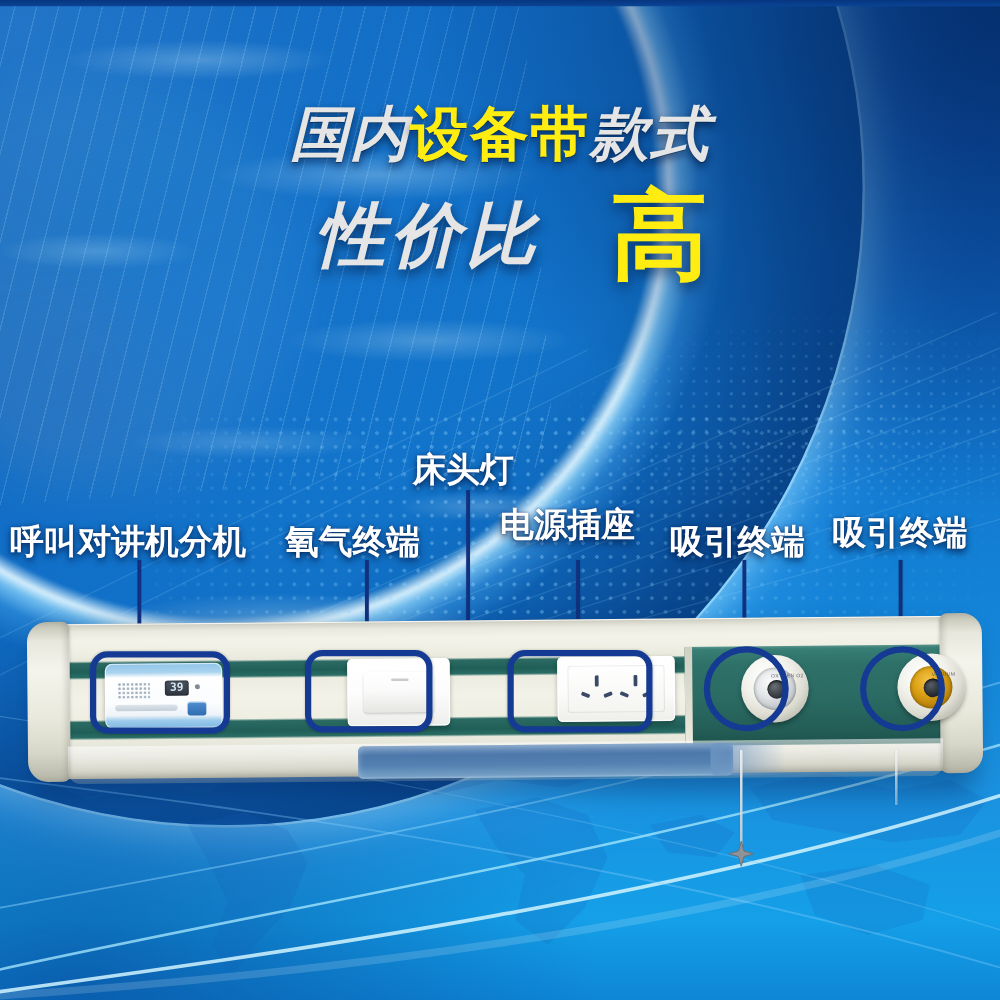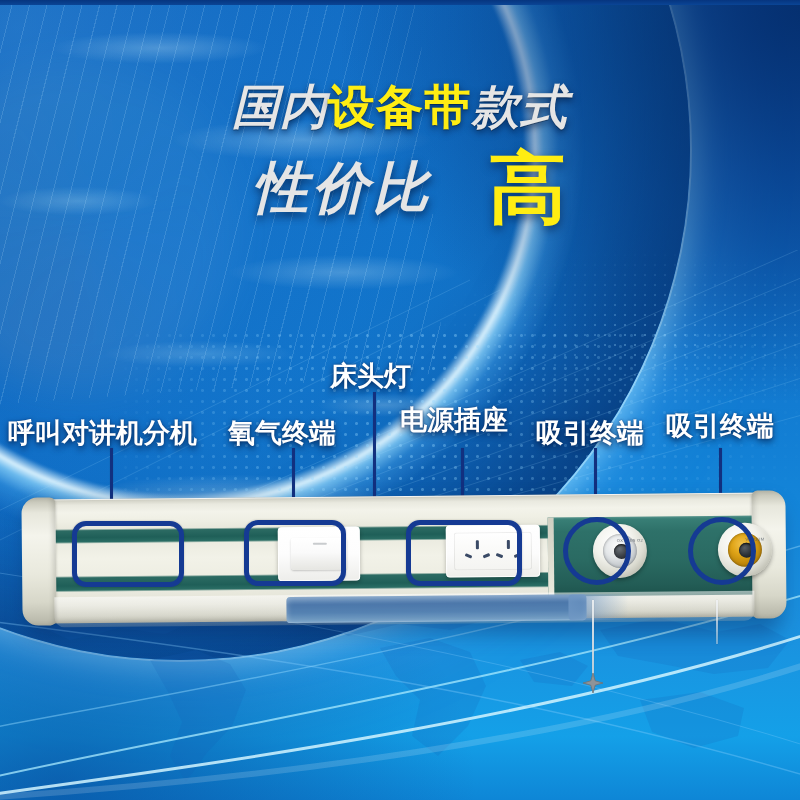--- a/index.html
+++ b/index.html
@@ -444,20 +444,27 @@
   <div class="panel">
     <div class="panel-body"></div>
     <div class="green-plate"></div>
     <div class="green-plate-l"></div>
     <div class="cap-l"></div>
     <div class="cap-r"></div>
     <div class="lip"></div>
     <div class="lip-blue"></div>
     <div class="lip-blue2"></div>
 
+    <div class="intercom">
+      <div class="ic-speaker"></div>
+      <div class="ic-display">39</div>
+      <div class="ic-led"></div>
+      <div class="ic-slot"></div>
+      <div class="ic-btn"></div>
+    </div>
 
     <div class="switch">
       <div class="switch-rocker">
         <div class="switch-mark"></div>
       </div>
     </div>
 
     <div class="outlet">
       <div class="outlet-face">
         <div class="sockgrp sg1">

